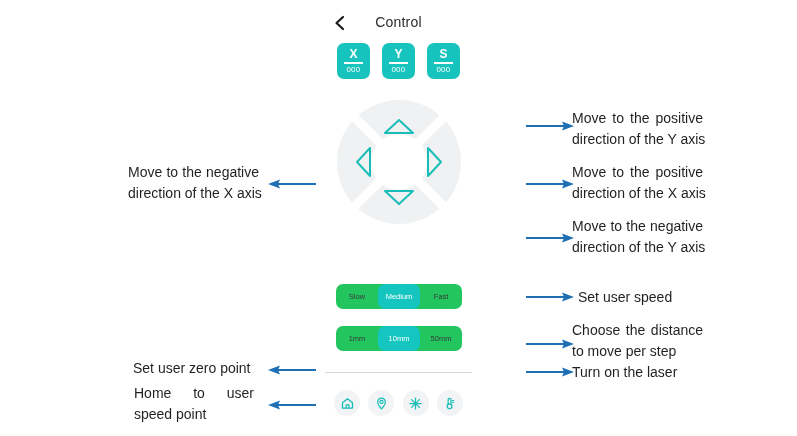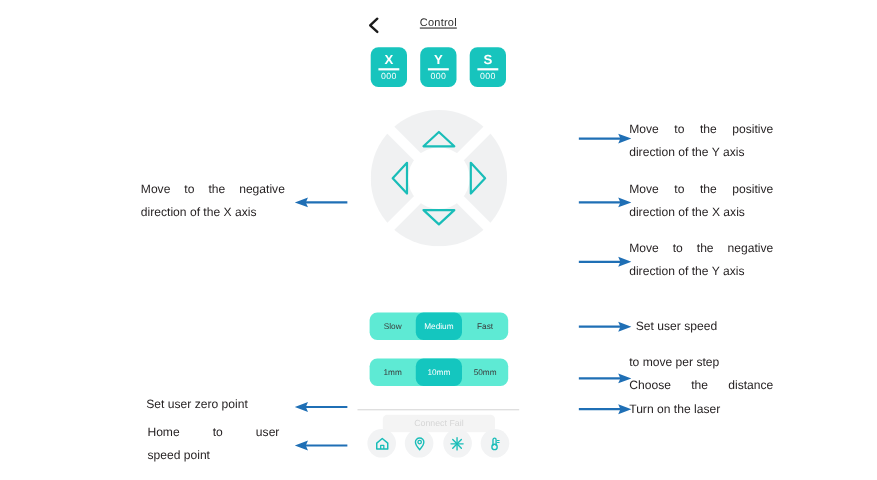--- a/index.html
+++ b/index.html
@@ -20,21 +20,21 @@
   }
 
   
   .hdr{position:absolute;left:0;top:12px;width:153px;height:26px;}
   .back-chevron{
     position:absolute;left:10px;top:2px;width:16px;height:18px;
   }
   .back-chevron svg{display:block;}
   .hdr-title{
     position:absolute;left:0;top:0;width:153px;text-align:center;
-    font-size:10px;color:#2b2b2b;letter-spacing:.2px;line-height:20px;text-decoration:underline;
+    font-size:14px;color:#2b2b2b;letter-spacing:.2px;line-height:20px;
   }
 
   
   .coords{
     position:absolute;left:0;top:43px;width:153px;height:36px;
     display:flex;justify-content:space-between;padding:0 15px;box-sizing:border-box;
   }
   .coord{
     width:33px;height:36px;border-radius:7px;background:#17c4bd;
     display:flex;flex-direction:column;align-items:center;justify-content:center;
@@ -45,21 +45,21 @@
   .coord .val{font-size:8px;line-height:8px;letter-spacing:.3px;text-align:right;}
 
   
   .dpad-wrap{position:absolute;left:15px;top:100px;width:124px;height:124px;}
   .dpad{position:absolute;inset:0;}
   .dpad svg{display:block;}
 
   
   .seg{
     position:absolute;left:14px;width:126px;height:25px;
-    background:#5eead4;border-radius:7px;display:flex;align-items:center;
+    background:#22c55e;border-radius:7px;display:flex;align-items:center;
   }
   .seg.speed{top:284px;}
   .seg.step{top:326px;}
   .seg-item{
     flex:1;text-align:center;font-size:7.5px;color:#3a3a3a;
     line-height:25px;height:25px;border-radius:7px;
   }
   .seg-item.active{background:#14c6bf;color:#ffffff;font-weight:normal;}
 
   
@@ -80,21 +80,21 @@
     position:absolute;left:0;top:390px;width:153px;height:40px;
     display:flex;justify-content:space-between;padding:0 12px;box-sizing:border-box;
   }
   .nav-btn{
     width:26px;height:26px;border-radius:50%;background:#f2f3f4;
     display:flex;align-items:center;justify-content:center;
   }
   .nav-btn svg{display:block;}
 
   
-  .anno{position:absolute;font-size:11px;color:#231f20;line-height:21px;}
+  .anno{position:absolute;font-size:14px;color:#231f20;line-height:21px;}
   .anno .ln{display:block;white-space:nowrap;}
   .anno.just .ln.j{
     text-align:justify;text-align-last:justify;white-space:normal;
   }
   .arrow{position:absolute;}
   .arrow svg{display:block;}
 </style>
 </head>
 <body>
 
@@ -170,21 +170,20 @@
     </div>
 
     <div class="seg step">
       <div class="seg-item">1mm</div>
       <div class="seg-item active">10mm</div>
       <div class="seg-item">50mm</div>
     </div>
 
     <div class="divider"></div>
 
-    <div class="toast">Connect Fail</div>
 
     <div class="navbar">
       <div class="nav-btn">
         <svg width="15" height="15" viewBox="0 0 18 18">
           <path d="M3 8.2 L9 3.2 L15 8.2 L15 14.5 L3 14.5 Z" fill="none" stroke="#19bdb8" stroke-width="1.6" stroke-linejoin="round" stroke-linecap="round"></path>
           <path d="M7.3 14.5 L7.3 10.6 L10.7 10.6 L10.7 14.5" fill="none" stroke="#19bdb8" stroke-width="1.4" stroke-linejoin="round"></path>
         </svg>
       </div>
       <div class="nav-btn">
         <svg width="15" height="15" viewBox="0 0 18 18">
@@ -256,22 +255,22 @@
     <span class="ln">Set user speed</span>
   </div>
 
   <div class="arrow" style="left:526px;top:338px;">
     <svg width="48" height="12" viewBox="0 0 48 12">
       <line x1="0" y1="6" x2="40" y2="6" stroke="#1f6fb5" stroke-width="2"></line>
       <polygon points="48,6 36,1.5 38,6 36,10.5" fill="#1f6fb5"></polygon>
     </svg>
   </div>
   <div class="anno just" style="left:572px;top:320px;width:131px;">
+    <span class="ln j">Choose the distance</span>
     <span class="ln">to move per step</span>
-    <span class="ln j">Choose the distance</span>
   </div>
 
   <div class="arrow" style="left:526px;top:366px;">
     <svg width="48" height="12" viewBox="0 0 48 12">
       <line x1="0" y1="6" x2="40" y2="6" stroke="#1f6fb5" stroke-width="2"></line>
       <polygon points="48,6 36,1.5 38,6 36,10.5" fill="#1f6fb5"></polygon>
     </svg>
   </div>
   <div class="anno" style="left:572px;top:362px;width:140px;">
     <span class="ln">Turn on the laser</span>

